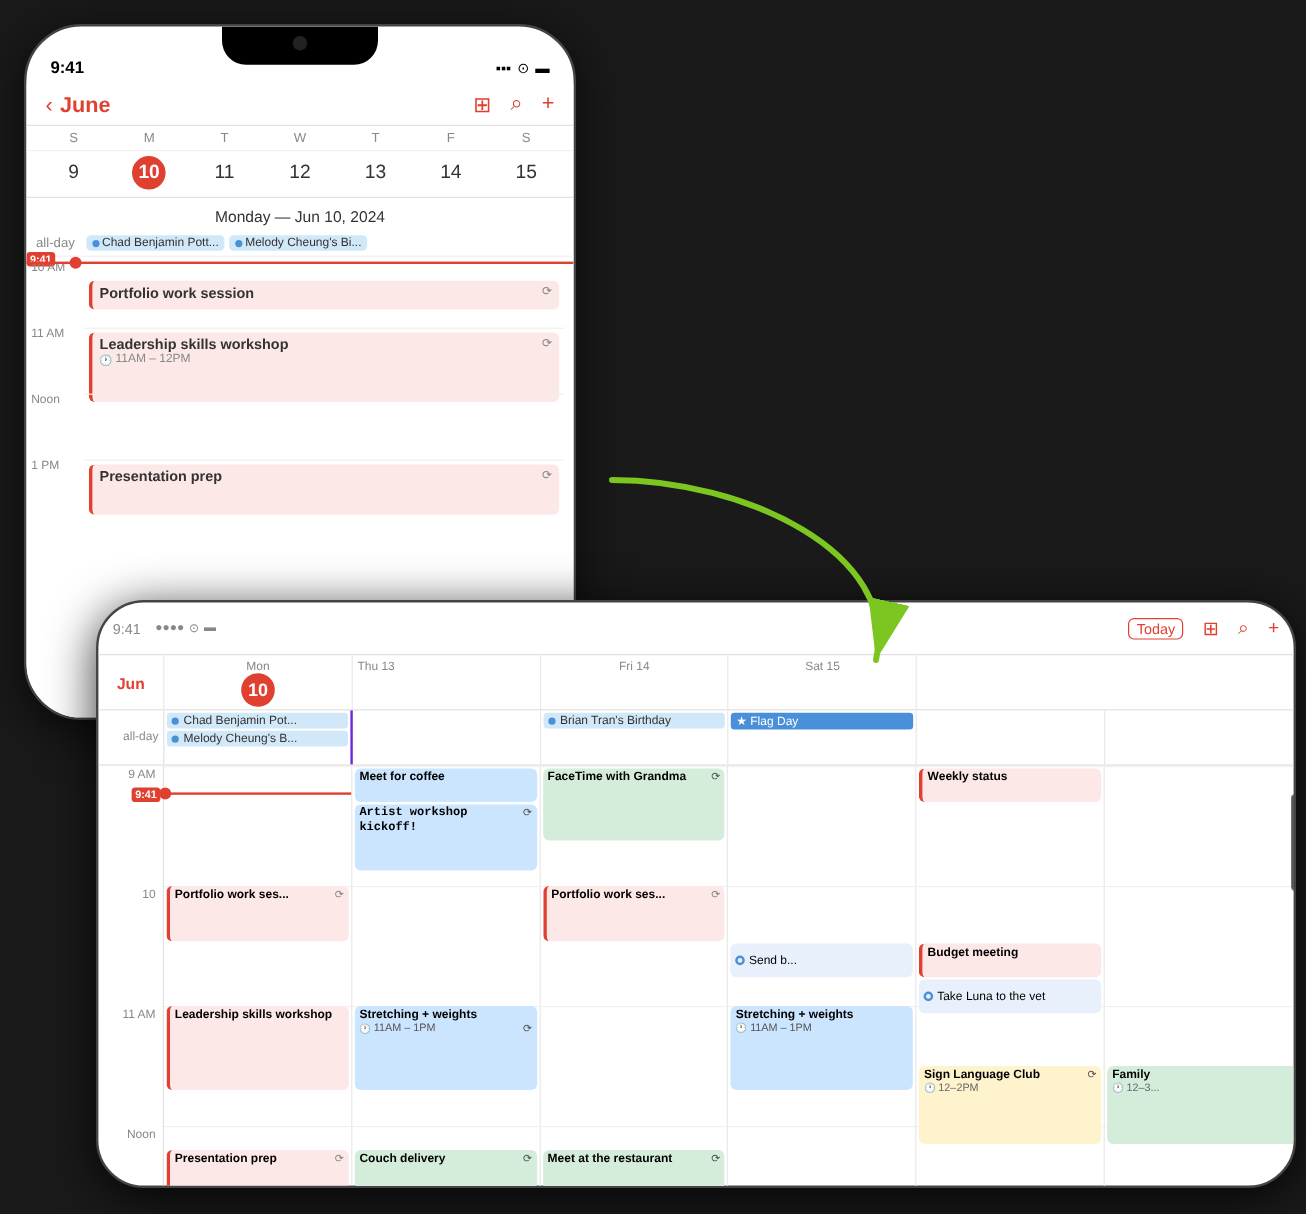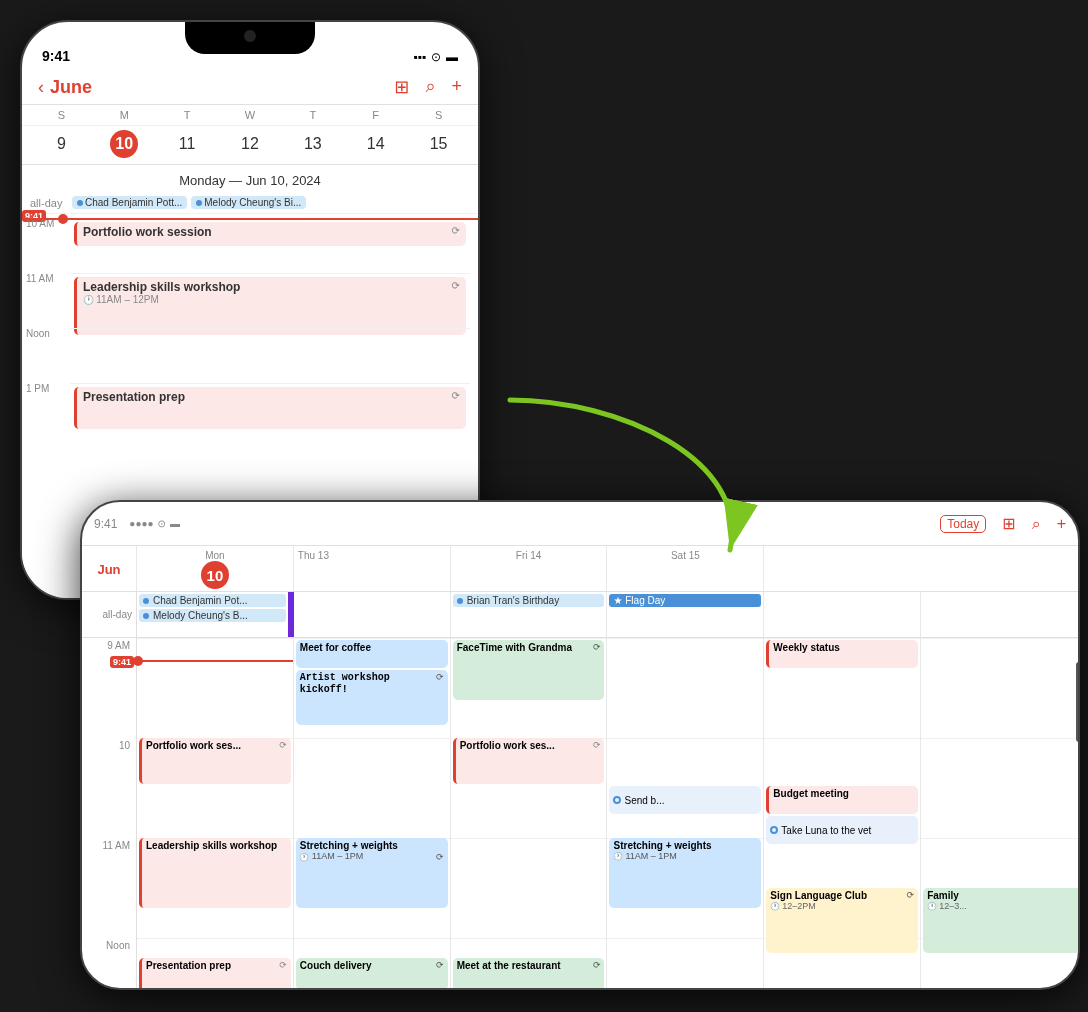--- a/index.html
+++ b/index.html
@@ -421,21 +421,21 @@
       <div style="position: absolute; top: 0; left: -48px; right: 0; height: 2px; background: #e04030; z-index: 3;">
         <div style="position: absolute; left: 36px; top: -4px; width: 10px; height: 10px; border-radius: 50%; background: #e04030;"></div>
       </div>
       <div style="position: absolute; top: -8px; left: -48px; background: #e04030; color: #fff; font-size: 9px; font-weight: 600; padding: 1px 3px; border-radius: 3px;">9:41</div>
 
       <div style="position: relative; height: 260px;">
 
         <div style="position: absolute; top: 0; left: -44px; font-size: 10px; color: #888;">10 AM</div>
         <div style="position: absolute; top: 0; left: 0; right: 0; height: 1px; background: #f0f0f0;"></div>
 
-        <div class="cal1-event pink" style="top: 4px; height: 24px;">
+        <div class="cal1-event pink" style="top: 16px; height: 24px;">
           <span class="cal1-event-title">Portfolio work session</span>
           <span style="float:right; font-size:10px; color:#888;">⟳</span>
         </div>
 
         <div style="position: absolute; top: 55px; left: -44px; font-size: 10px; color: #888;">11 AM</div>
         <div style="position: absolute; top: 55px; left: 0; right: 0; height: 1px; background: #f0f0f0;"></div>
 
         <div class="cal1-event pink" style="top: 59px; height: 58px;">
           <div style="display:flex; justify-content:space-between; align-items:flex-start;">
             <span class="cal1-event-title">Leadership skills workshop</span>
@@ -518,21 +518,21 @@
         </div>
 
         <div class="p2-week-header-cell">
           <div style="font-size:10px; color:#888; text-align:center;">Sat 15</div>
         </div>
       </div>
 
       <div class="p2-allday-row-grid">
         <div class="p2-allday-cell" style="display:flex; align-items:center; justify-content:flex-end; padding-right:4px; font-size:10px; color:#888; border-right:1px solid #e0e0e0;">all-day</div>
 
-        <div class="p2-allday-cell" style="border-right:6px solid #6d28d9;">
+        <div class="p2-allday-cell" style="border-right:2px solid #6d28d9;">
           <div class="cal2-allday-event blue">
             <span style="width:6px;height:6px;border-radius:50%;background:#4a90d9;display:inline-block;margin-right:2px;"></span>
             <span>Chad Benjamin Pot...</span>
           </div>
           <div class="cal2-allday-event blue">
             <span style="width:6px;height:6px;border-radius:50%;background:#4a90d9;display:inline-block;margin-right:2px;"></span>
             <span>Melody Cheung's B...</span>
           </div>
         </div>
 

